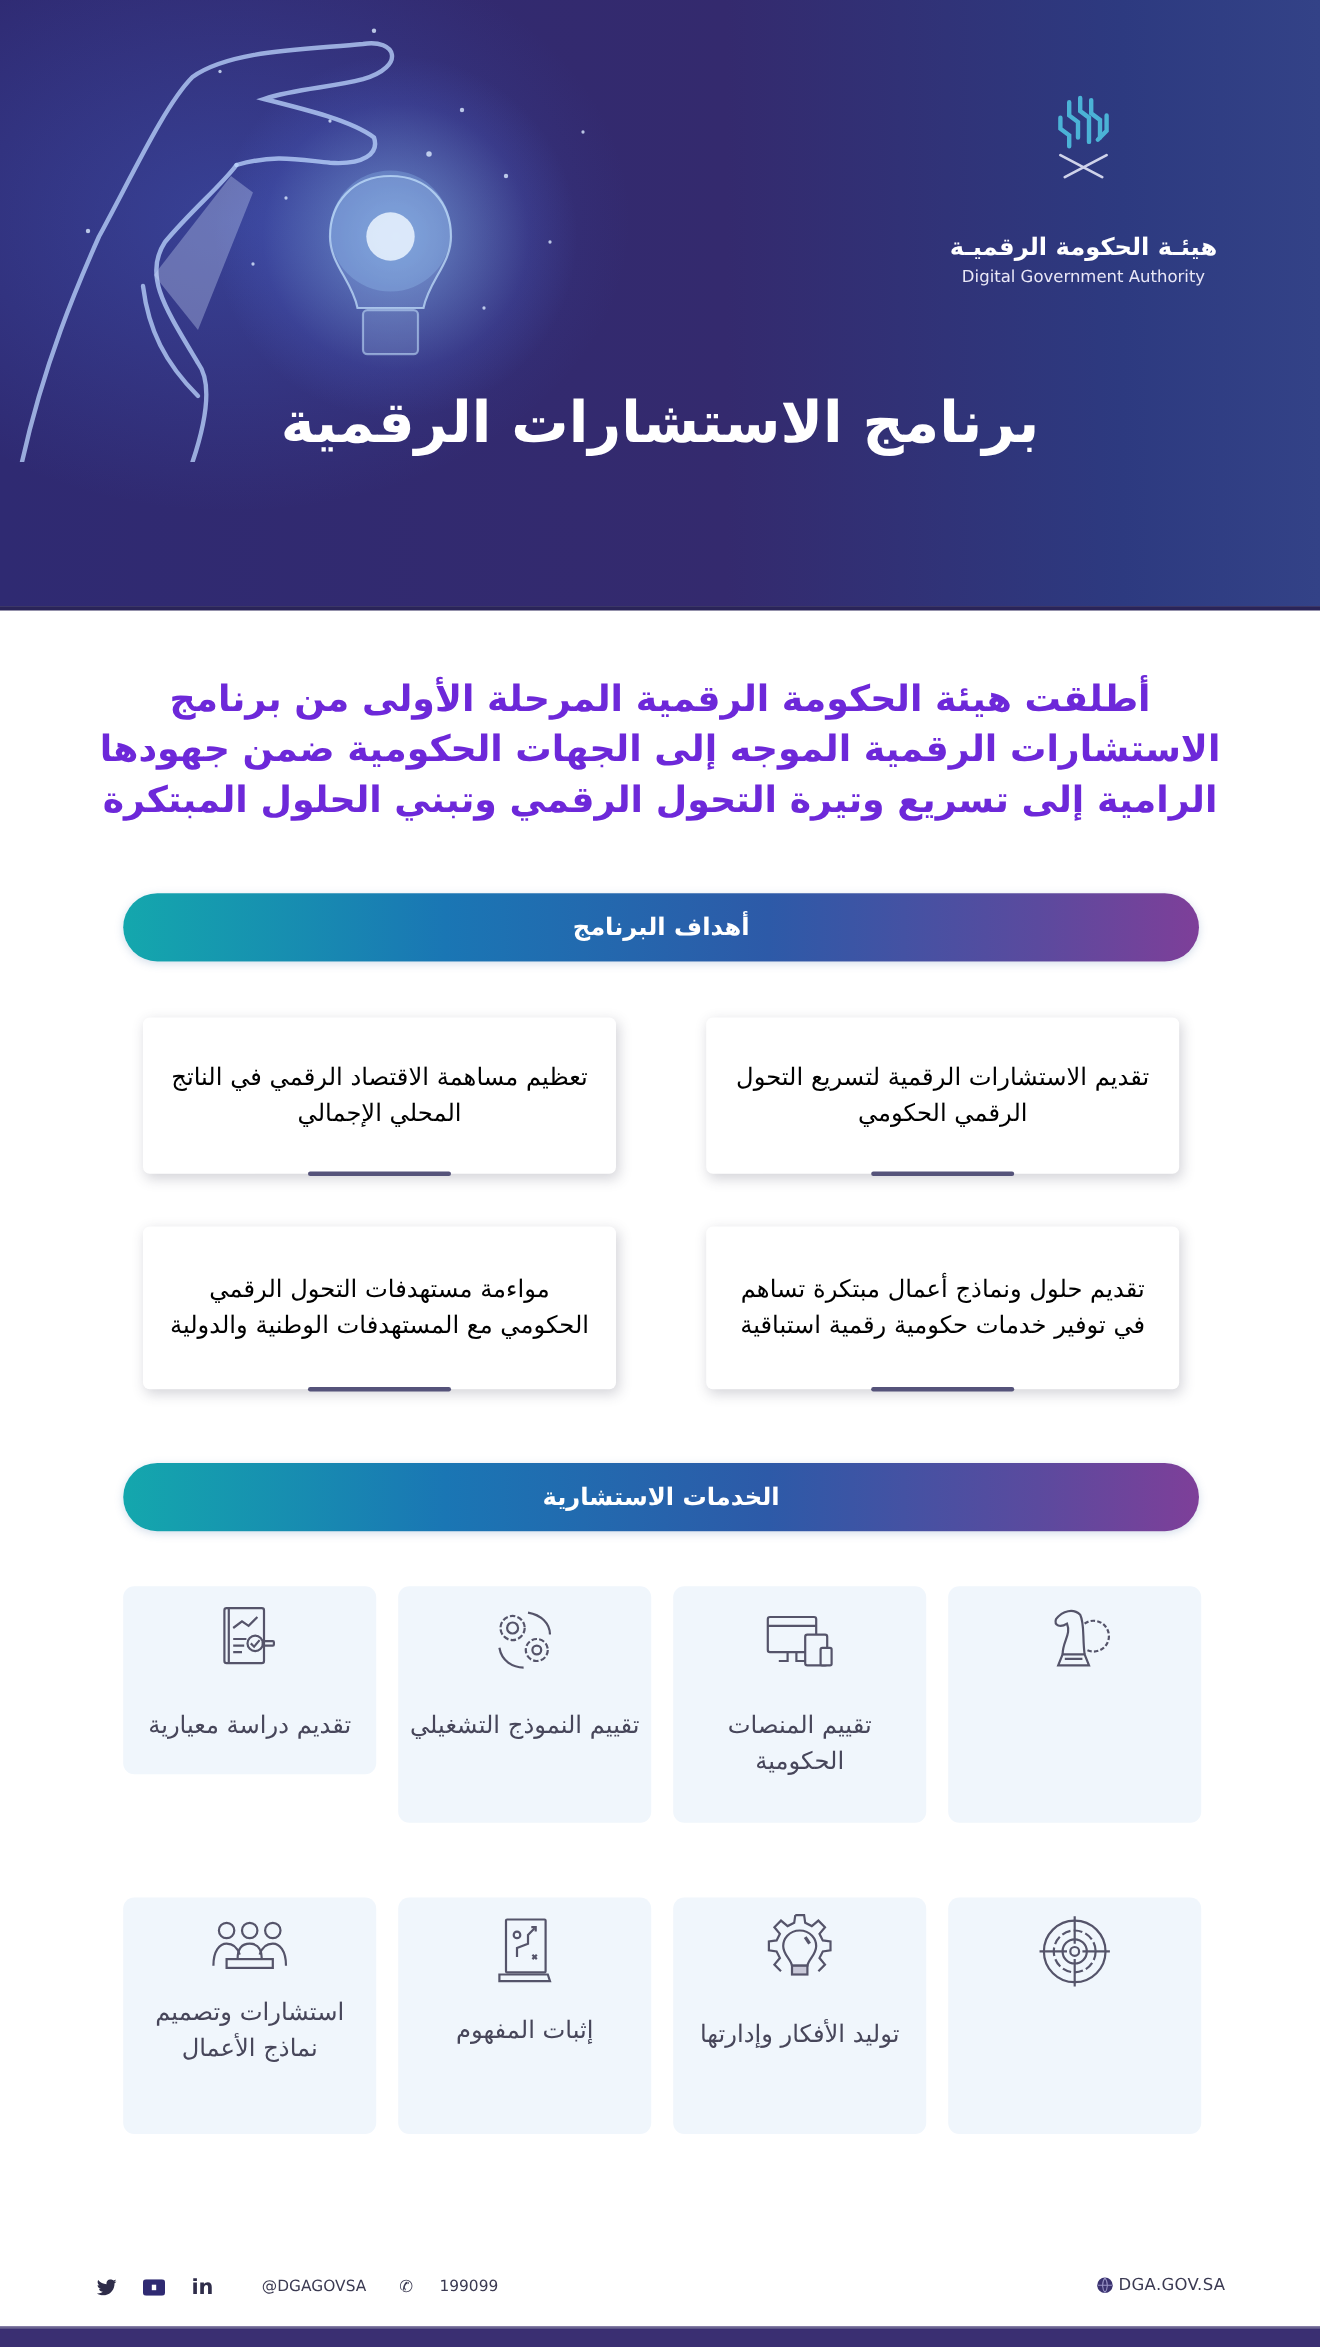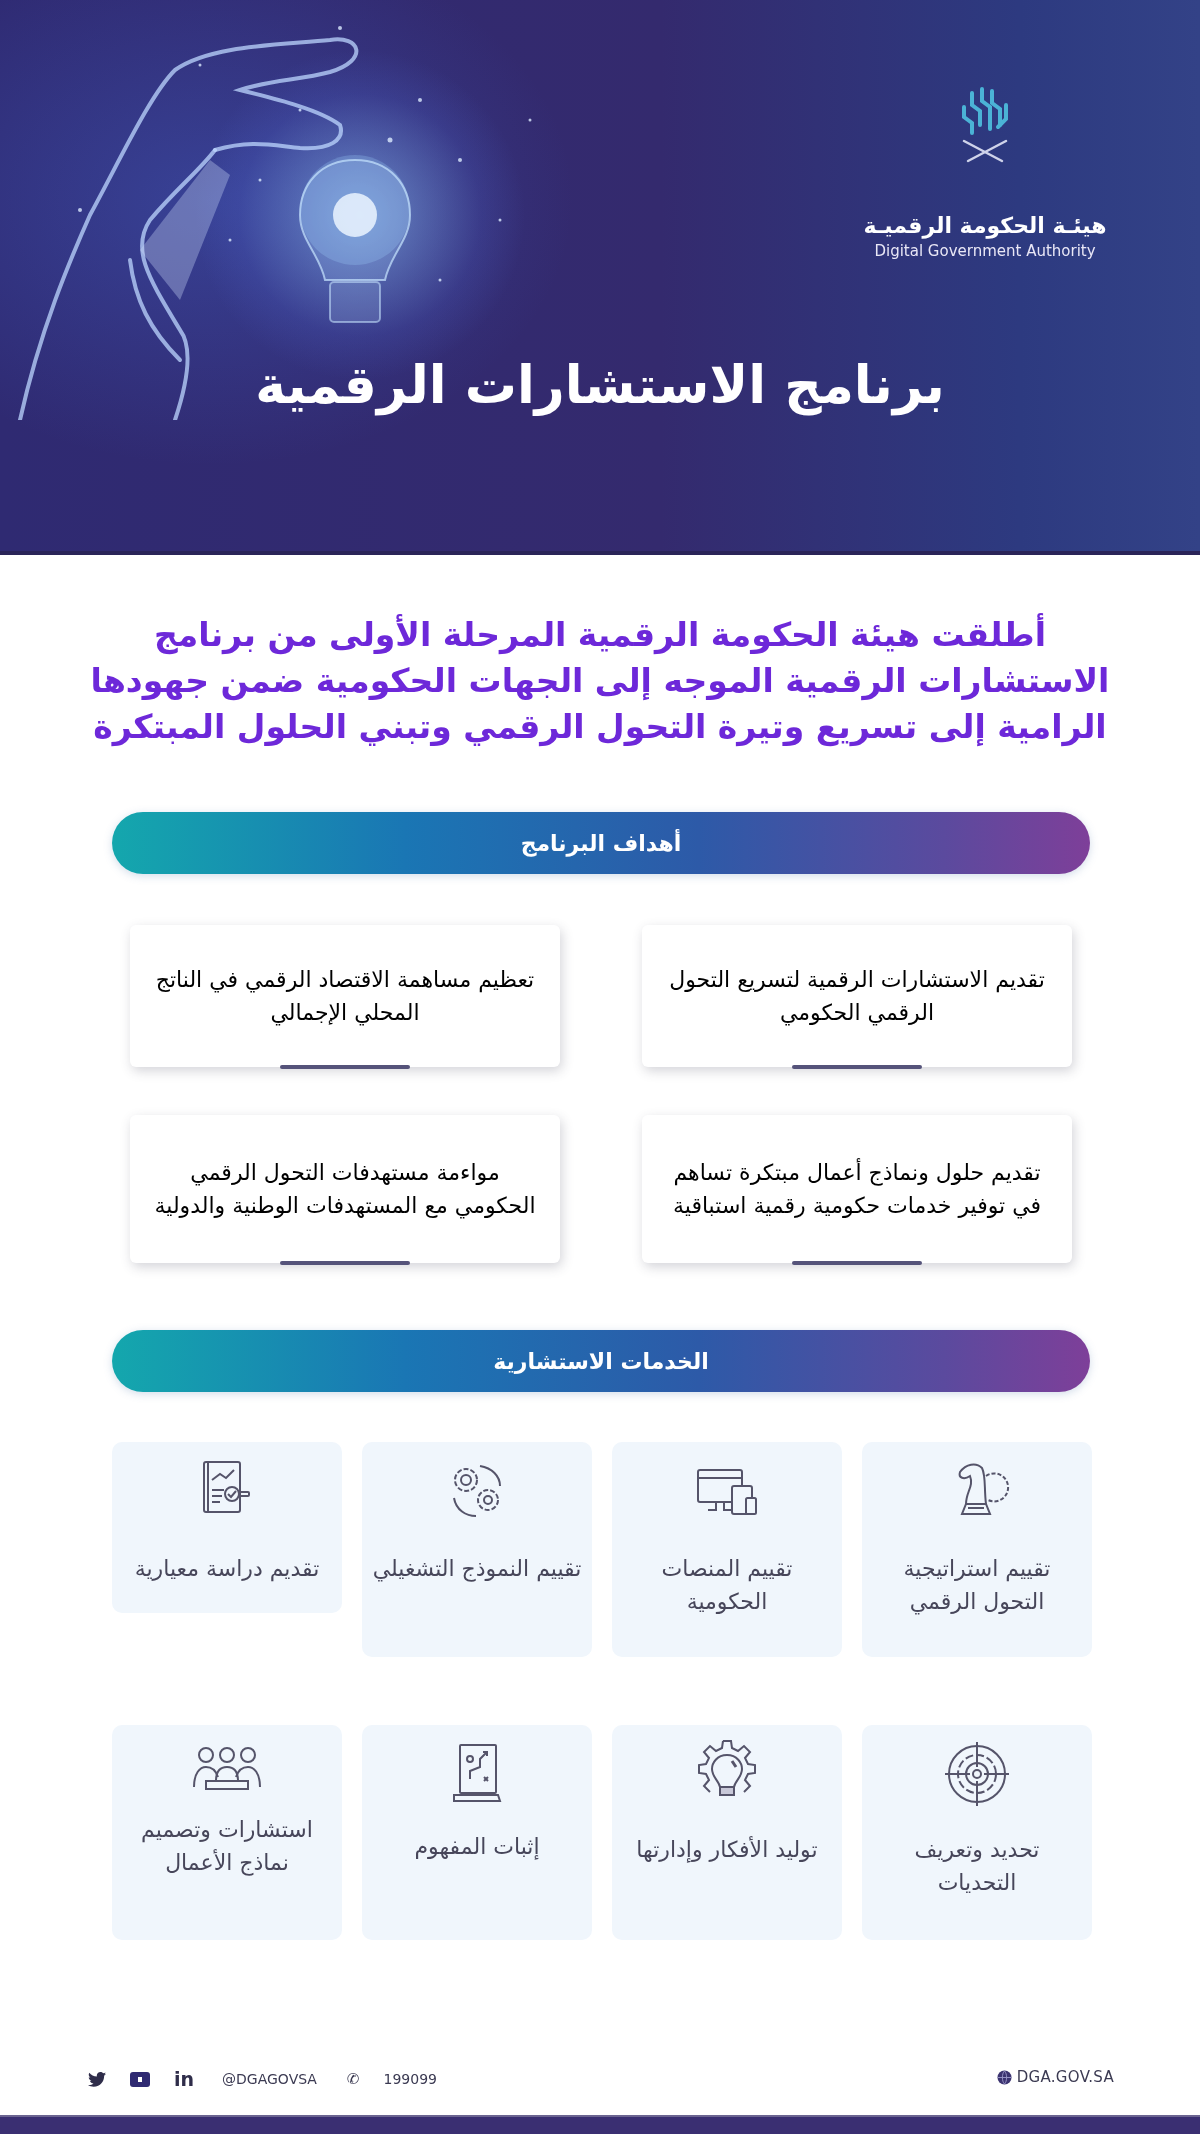--- a/index.html
+++ b/index.html
@@ -157,21 +157,20 @@
   <span>الخدمات الاستشارية</span>
 </div>
 
 <div class="svc-card" style="left:862px; top:1442px; height:215px;">
   <svg class="svc-icon" viewBox="0 0 74 74" fill="none" stroke="#55546a" stroke-width="2">
     <path d="M22 60 L50 60 L46 50 L26 50 Z"></path>
     <path d="M26 50 C26 38 34 32 30 22 C24 26 18 24 20 18 C26 10 36 8 42 14 C46 22 44 34 46 50"></path>
     <path d="M46 22 A14 14 0 1 1 48 46" stroke-dasharray="4 2"></path>
     <line x1="28" y1="54" x2="44" y2="54"></line>
   </svg>
-  <div class="svc-label" style="top:110px;">تقييم استراتيجية التحول الرقمي</div>
 </div>
 <div class="svc-card" style="left:612px; top:1442px; height:215px;">
   <svg class="svc-icon" viewBox="0 0 74 74" fill="none" stroke="#55546a" stroke-width="2">
     <rect x="8" y="16" width="44" height="32" rx="2"></rect>
     <line x1="8" y1="24" x2="52" y2="24"></line>
     <path d="M26 48 L26 56 L18 56 M34 48 L34 56 L42 56"></path>
     <rect x="42" y="32" width="20" height="28" rx="2" fill="#f0f6fc"></rect>
     <rect x="56" y="44" width="10" height="16" rx="1.5" fill="#f0f6fc"></rect>
   </svg>
   <div class="svc-label" style="top:110px;">تقييم المنصات الحكومية</div>
@@ -206,21 +205,20 @@
   <svg class="svc-icon" viewBox="0 0 74 74" fill="none" stroke="#55546a" stroke-width="2">
     <circle cx="37" cy="37" r="28"></circle>
     <circle cx="37" cy="37" r="19" stroke-dasharray="8 3"></circle>
     <circle cx="37" cy="37" r="11"></circle>
     <circle cx="37" cy="37" r="4"></circle>
     <line x1="5" y1="37" x2="30" y2="37"></line>
       <line x1="44" y1="37" x2="69" y2="37"></line>
     <line x1="37" y1="5" x2="37" y2="30"></line>
       <line x1="37" y1="44" x2="37" y2="69"></line>
   </svg>
-  <div class="svc-label" style="top:108px;">تحديد وتعريف التحديات</div>
 </div>
 <div class="svc-card" style="left:612px; top:1725px; height:215px;">
   <svg class="svc-icon" viewBox="0 0 74 74" fill="none" stroke="#55546a" stroke-width="2">
     <path d="M33 4 L41 4 L42 11 L48 14 L54 9 L60 15 L55 21 L58 27 L65 28 L65 36 L58 37 L55 43 L60 49 L54 55"></path>
     <path d="M41 4 M33 4 L32 11 L26 14 L20 9 L14 15 L19 21 L16 27 L9 28 L9 36 L16 37 L19 43 L14 49 L20 55"></path>
     <path d="M37 18 C47 18 52 26 52 32 C52 40 45 44 44 50 L30 50 C29 44 22 40 22 32 C22 26 27 18 37 18 Z"></path>
     <rect x="30" y="50" width="14" height="8" fill="#c8c8d8"></rect>
     <path d="M42 24 L46 30" stroke-width="3"></path>
   </svg>
   <div class="svc-label" style="top:108px;">توليد الأفكار وإدارتها</div>
@@ -251,21 +249,21 @@
 
 <div class="footer-left">
   <svg class="ic" width="18" height="15" viewBox="0 0 24 20">
     <path fill="#2f2d4a" d="M24 2.4c-.9.4-1.8.6-2.8.8 1-.6 1.8-1.6 2.2-2.7-1 .6-2 1-3.1 1.2C19.3.7 18 0 16.6 0c-2.7 0-4.9 2.2-4.9 4.9 0 .4 0 .8.1 1.1C7.7 5.8 4.1 3.9 1.7.9c-.4.7-.7 1.6-.7 2.5 0 1.7.9 3.2 2.2 4.1-.8 0-1.6-.2-2.2-.6v.1c0 2.4 1.7 4.4 3.9 4.8-.4.1-.8.2-1.3.2-.3 0-.6 0-.9-.1.6 2 2.4 3.4 4.6 3.4-1.7 1.3-3.8 2.1-6.1 2.1H0c2.2 1.4 4.8 2.2 7.5 2.2 9.1 0 14-7.5 14-14v-.6c1-.7 1.8-1.6 2.5-2.6z"></path>
   </svg>
   <svg class="ic" width="20" height="15" viewBox="0 0 20 15">
     <rect x="0" y="0" width="20" height="15" rx="3" fill="#2f2a72"></rect>
     <rect x="8" y="5" width="4" height="5" fill="#ffffff"></rect>
   </svg>
   <span style="font-weight:bold; font-size:19px; color:#2f2d4a;">in</span>
-  <span style="margin-left:4px;">@DGAGOVSA</span>
+  <span style="margin-left:20px;">@DGAGOVSA</span>
   <span style="margin-left:6px; font-size:15px;">✆</span>
   <span>199099</span>
 </div>
 
 <div class="footer-right">
   <svg class="ic" width="15" height="15" viewBox="0 0 16 16">
     <circle cx="8" cy="8" r="7.5" fill="#3b3370"></circle>
     <path d="M1 8 H15 M8 1 C5 4 5 12 8 15 M8 1 C11 4 11 12 8 15" stroke="#9a95c7" stroke-width="1" fill="none"></path>
   </svg>
   <span>DGA.GOV.SA</span>

